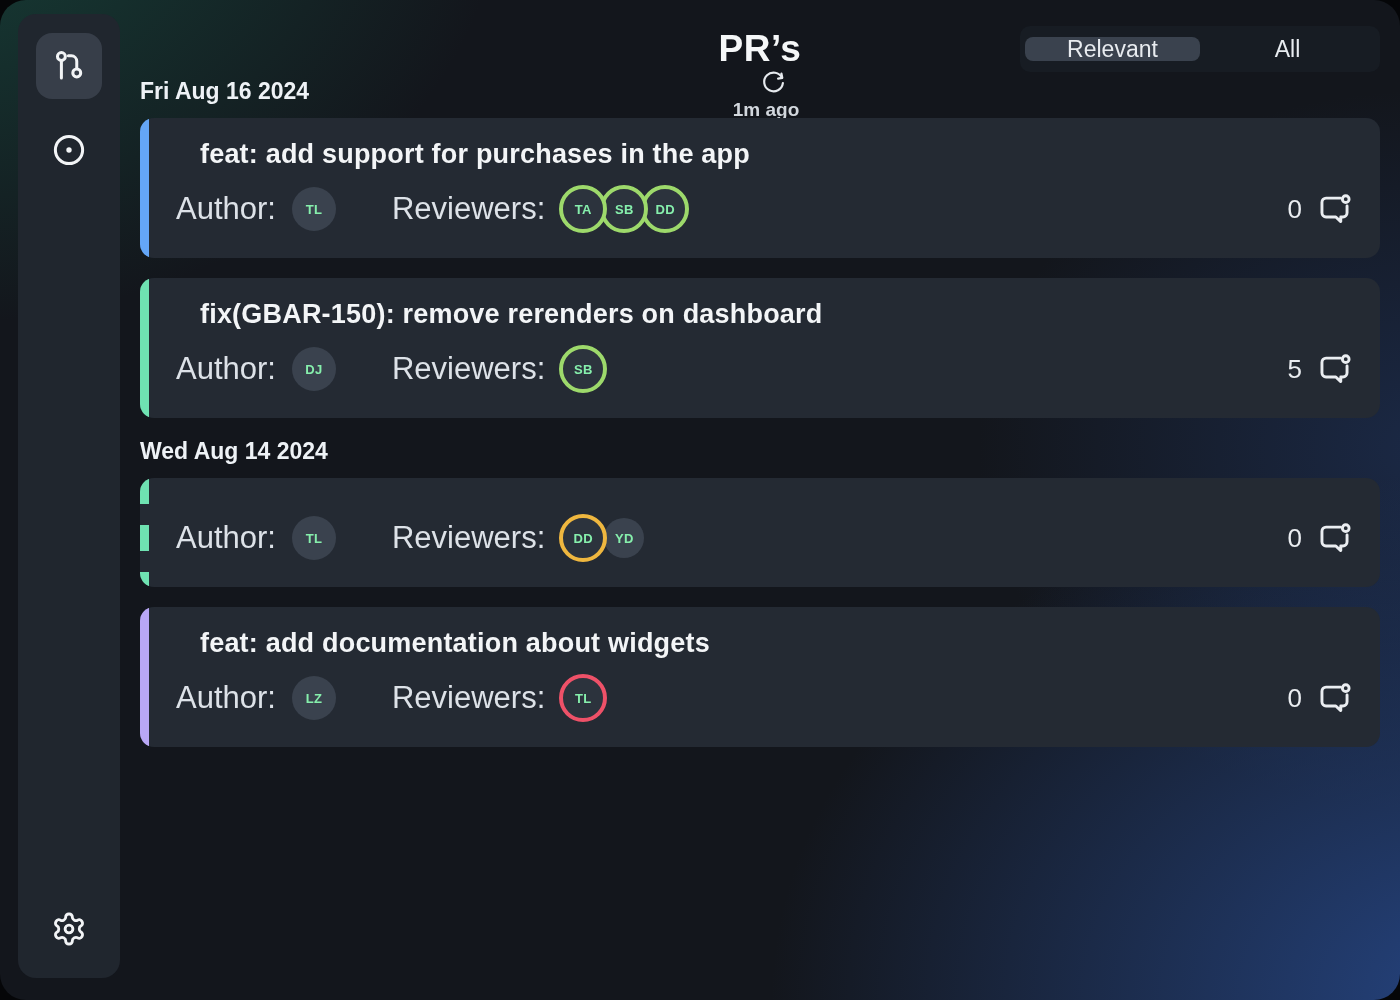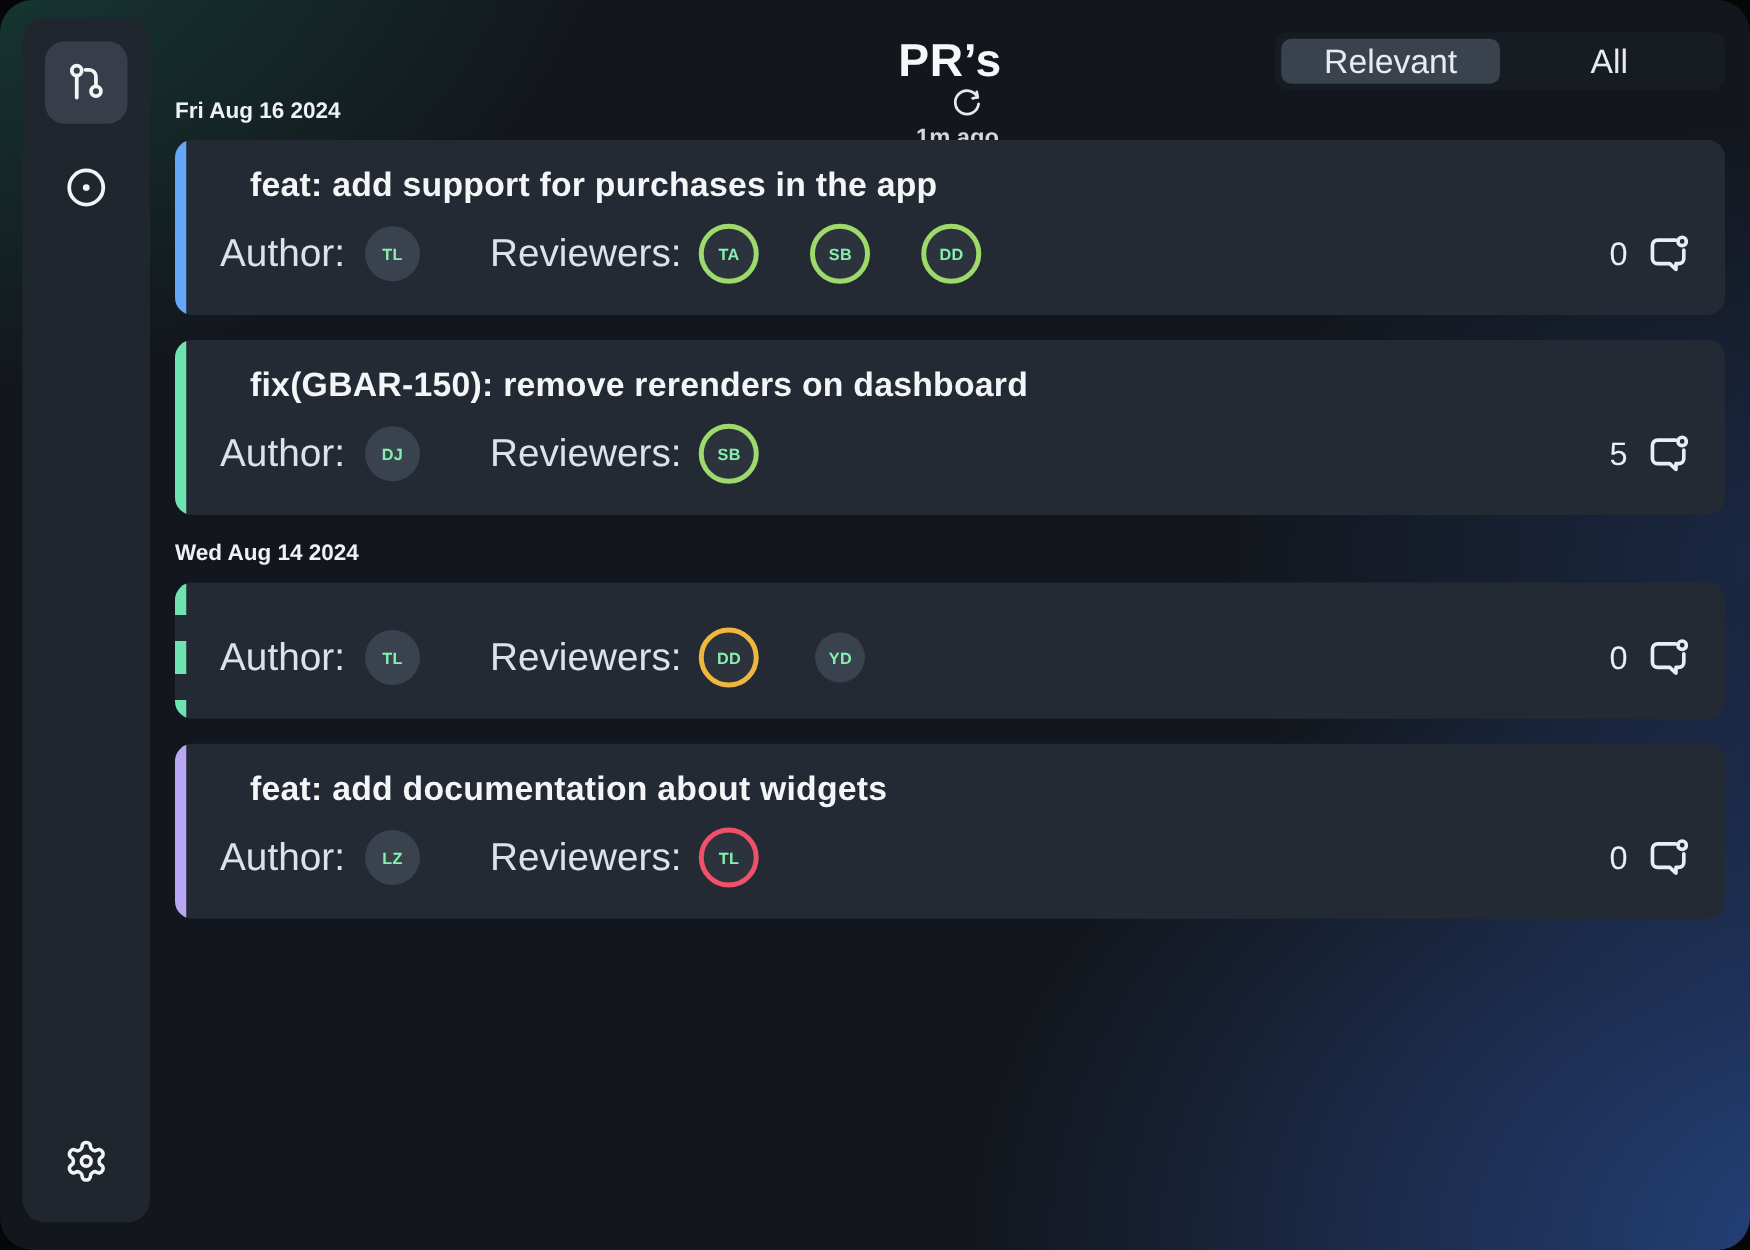--- a/index.html
+++ b/index.html
@@ -40,29 +40,29 @@
   .page-title { font-size: 37px; font-weight: 800; color: #f5f7f8; letter-spacing: 0.5px; }
   .refresh { margin-left: 26px; color: #e6eaee; display: flex; align-items: center; cursor: pointer; }
   .refreshed-ago { margin-left: 12px; font-size: 19px; color: #d2d7dd; font-weight: bold; }
 
   .toggle {
     position: absolute; top: 26px; right: 0; width: 360px; height: 46px;
     background: #171c23; border-radius: 10px;
     display: flex; align-items: center; padding: 5px;
   }
   .toggle .opt {
-    flex: 1; height: 36px; border-radius: 8px;
+    flex: 1; height: 24px; border-radius: 8px;
     display: flex; align-items: center; justify-content: center;
-    font-size: 27px; color: #e8ecf0; cursor: pointer;
+    font-size: 23px; color: #e8ecf0; cursor: pointer;
   }
   .toggle .opt.active { background: #3a424e; }
 
   
   .feed { padding-top: 2px; }
-  .date-heading { font-size: 18px; font-weight: 700; color: #eef2f6; margin: 0 0 13px 0; }
+  .date-heading { font-size: 23px; font-weight: 700; color: #eef2f6; margin: 0 0 13px 0; }
   .section { margin-bottom: 8px; }
 
   .pr-card {
     position: relative;
     background: #242a33;
     border-radius: 14px;
     margin-bottom: 20px;
     padding: 21px 28px 25px 36px;
     overflow: hidden;
     cursor: pointer;
@@ -79,21 +79,21 @@
   .reviewers-label { margin-left: 56px; }
 
   .avatar {
     width: 44px; height: 44px; border-radius: 50%;
     background: #3a424e; color: #86efac;
     font-size: 13px; font-weight: 700; letter-spacing: 0.3px;
     display: flex; align-items: center; justify-content: center;
     flex: 0 0 auto;
   }
   .author-avatar { margin-left: 16px; }
-  .reviewer-list { display: flex; align-items: flex-end; margin-left: 14px; gap: 48px; }
+  .reviewer-list { display: flex; align-items: flex-end; margin-left: 14px; }
   .reviewer-list .avatar { border: 4px solid transparent; width: 48px; height: 48px; background-clip: padding-box; }
   .reviewer-list .avatar + .avatar { margin-left: -7px; }
   .reviewer-list .avatar.ringed { background: #2c333d; }
 
   .comments { margin-left: auto; display: flex; align-items: center; color: #eaedf1; }
   .comment-count { font-size: 26px; margin-right: 15px; }
   .comment-icon { display: flex; }
 </style>
 </head>
 <body>

